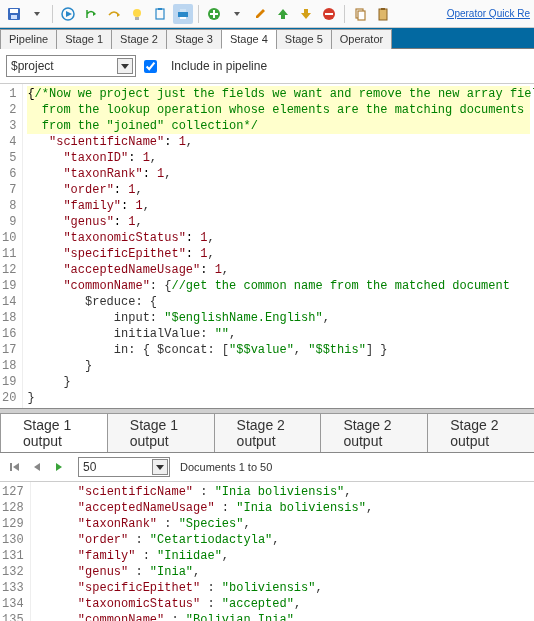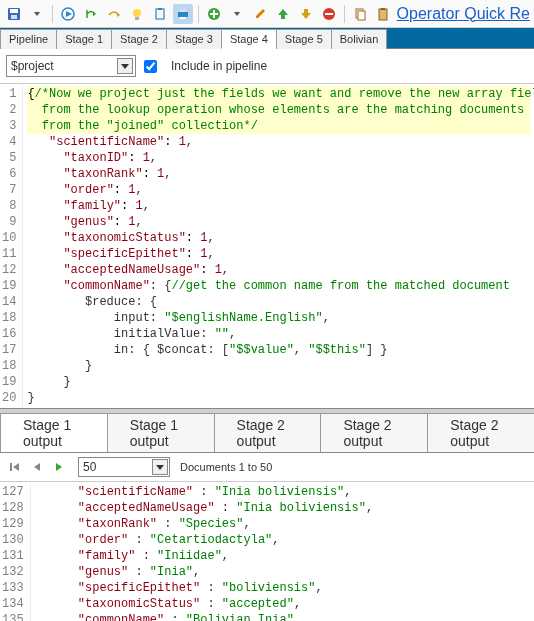--- a/index.html
+++ b/index.html
@@ -1,20 +1,20 @@
 <!DOCTYPE html>
 <html><head>
 <meta charset="utf-8">
 <style>
   * { box-sizing: border-box; margin: 0; padding: 0; }
   body { font-family: "Segoe UI", Tahoma, sans-serif; font-size: 12px; background: #fff; color: #333; width: 534px; }
   .toolbar { display: flex; align-items: center; height: 28px; padding: 2px 4px; gap: 3px; border-bottom: 1px solid #ccc; background: #fafafa; }
   .tb-btn { width: 20px; height: 20px; display: flex; align-items: center; justify-content: center; border-radius: 2px; }
   .tb-sep { width: 1px; height: 18px; background: #ccc; margin: 0 2px; }
-  .tb-link { color: #1a5fc7; text-decoration: underline; margin-left: auto; font-size: 16px; }
+  .tb-link { color: #1a5fc7; text-decoration: underline; margin-left: auto; font-size: 10px; }
   svg { display: block; }
   .tabs { display: flex; border-bottom: 1px solid #7a7a7a; background: #0369a1;}
   .tab { padding: 3px 8px; border: 1px solid #9a9a9a; border-bottom: none; margin-right: -1px; background: #f2f2f2; font-size: 11px; position: relative; top: 1px; }
   .tab.active { background: #fff; border-bottom: 1px solid #fff; }
   .stage-bar { display: flex; align-items: center; padding: 6px; gap: 8px; border-bottom: 1px solid #ccc;}
   .stage-select { border: 1px solid #888; height: 22px; width: 130px; display: flex; align-items: center; padding: 0 4px; background: #fff; font-size: 12px; position: relative;}
   .stage-select .drop { position: absolute; right: 2px; top: 2px; width: 16px; height: 16px; border: 1px solid #888; display:flex; align-items:center; justify-content:center; background:#f0f0f0;}
   .chk-wrap { display: flex; align-items: center; gap: 14px; }
   .editor { display: flex; font-family: Consolas, "Courier New", monospace; font-size: 12px; line-height: 16px; border-bottom:1px solid #888; }
   .gutter { text-align: right; padding: 2px 6px 2px 2px; color: #808080; background: #fff; user-select:none; border-right:1px solid #eee;}
@@ -142,21 +142,21 @@
   <a class="tb-link">Operator Quick Re</a>
 </div>
 
 <div class="tabs" id="tabs-row">
     <div class="tab">Pipeline</div>
     <div class="tab">Stage 1</div>
     <div class="tab">Stage 2</div>
     <div class="tab">Stage 3</div>
     <div class="tab active">Stage 4</div>
     <div class="tab">Stage 5</div>
-    <div class="tab">Bolivian</div>
+    <div class="tab">Operator</div>
   </div>
 
 <div class="stage-bar">
   <div class="stage-select">
     <span>$project</span>
     <div class="drop">
         <svg width="8" height="8">
           <path d="M0 2 L8 2 L4 7 Z" fill="#333"></path>
         </svg>
       </div>

